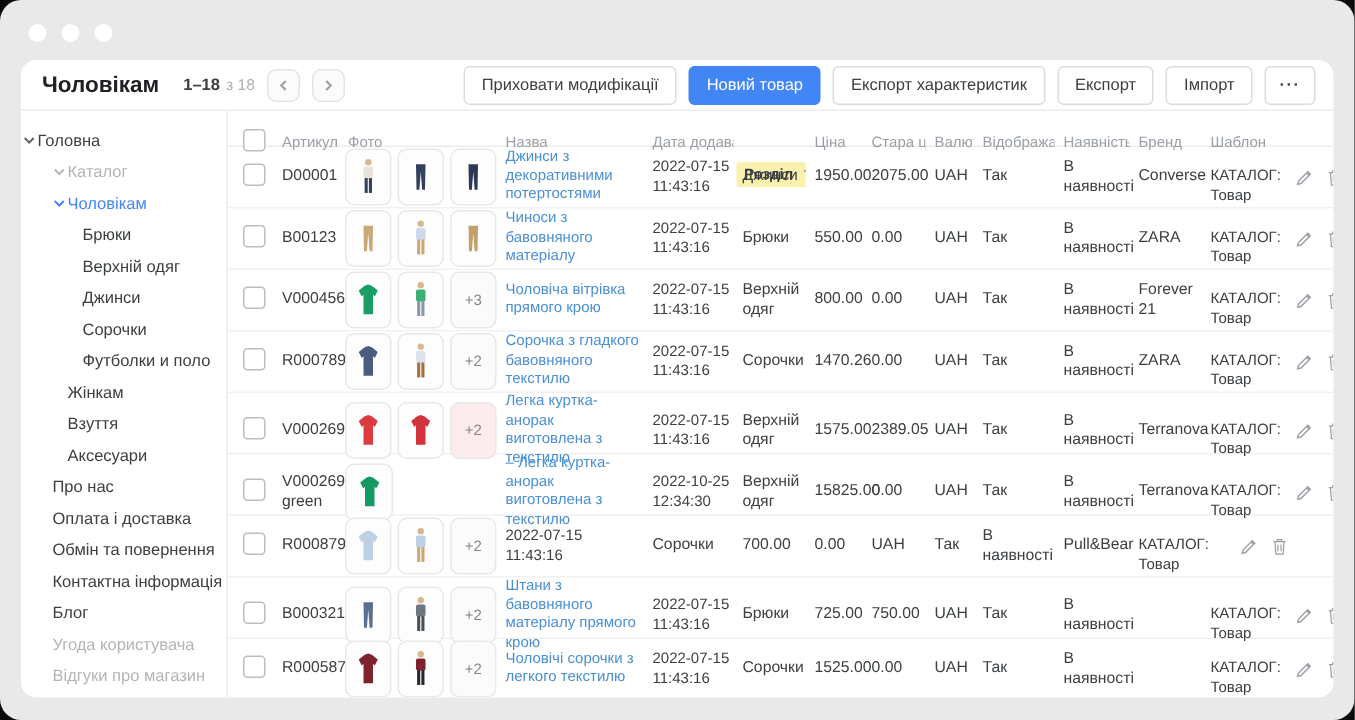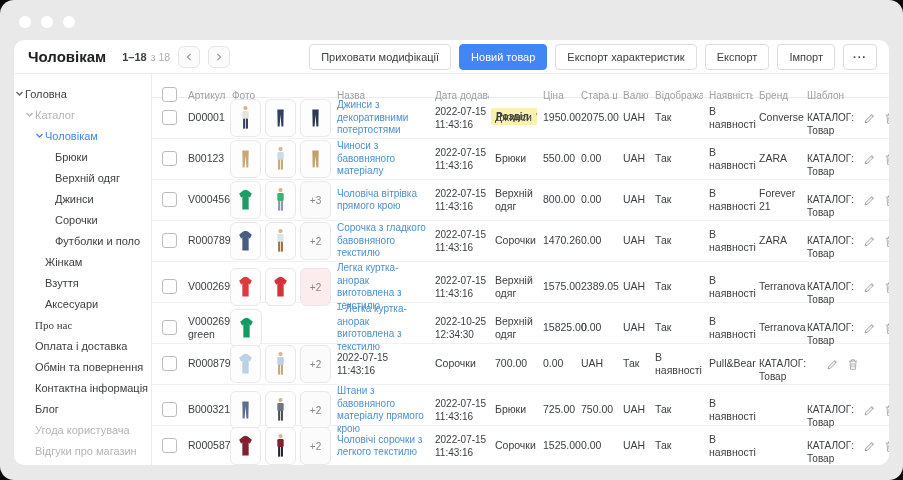--- a/index.html
+++ b/index.html
@@ -88,21 +88,21 @@
     <div class="win-body">
       <nav class="sidebar">
           <div class="side-item" style="padding-left: 0px;">
             <span class="chev">
               <svg width="9" height="9" viewBox="0 0 9 9">
                 <path d="M1.5 3 L4.5 6 L7.5 3" fill="none" stroke="#5f6368" stroke-width="1.3"></path>
               </svg>
             </span>
             <span>Головна</span>
           </div>
-          <div class="side-item muted" style="padding-left: 10px;">
+          <div class="side-item muted" style="padding-left: 20px;">
             <span class="chev">
               <svg width="9" height="9" viewBox="0 0 9 9">
                 <path d="M1.5 3 L4.5 6 L7.5 3" fill="none" stroke="#b4b4b4" stroke-width="1.3"></path>
               </svg>
             </span>
             <span>Каталог</span>
           </div>
           <div class="side-item active" style="padding-left: 20px;">
             <span class="chev">
               <svg width="9" height="9" viewBox="0 0 9 9">
@@ -136,21 +136,21 @@
             <span>Жінкам</span>
           </div>
           <div class="side-item" style="padding-left: 20px;">
             <span class="spacer"></span>
             <span>Взуття</span>
           </div>
           <div class="side-item" style="padding-left: 20px;">
             <span class="spacer"></span>
             <span>Аксесуари</span>
           </div>
-          <div class="side-item" style="padding-left: 10px; font-family: Liberation Serif, serif;">
+          <div class="side-item" style="padding-left: 10px;">
             <span class="spacer"></span>
             <span>Про нас</span>
           </div>
           <div class="side-item" style="padding-left: 10px;">
             <span class="spacer"></span>
             <span>Оплата і доставка</span>
           </div>
           <div class="side-item" style="padding-left: 10px;">
             <span class="spacer"></span>
             <span>Обмін та повернення</span>

